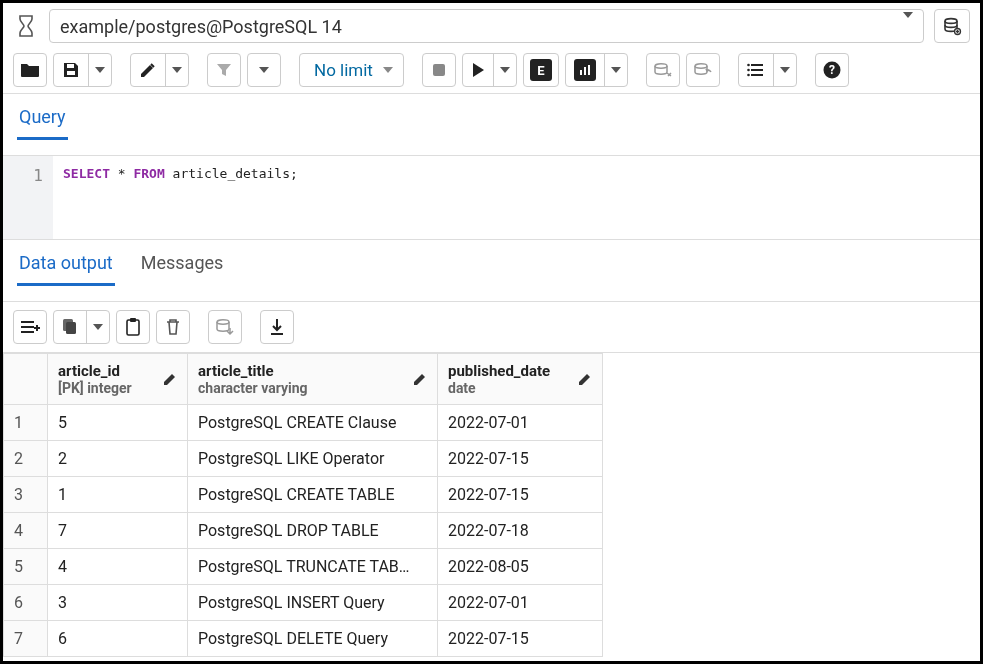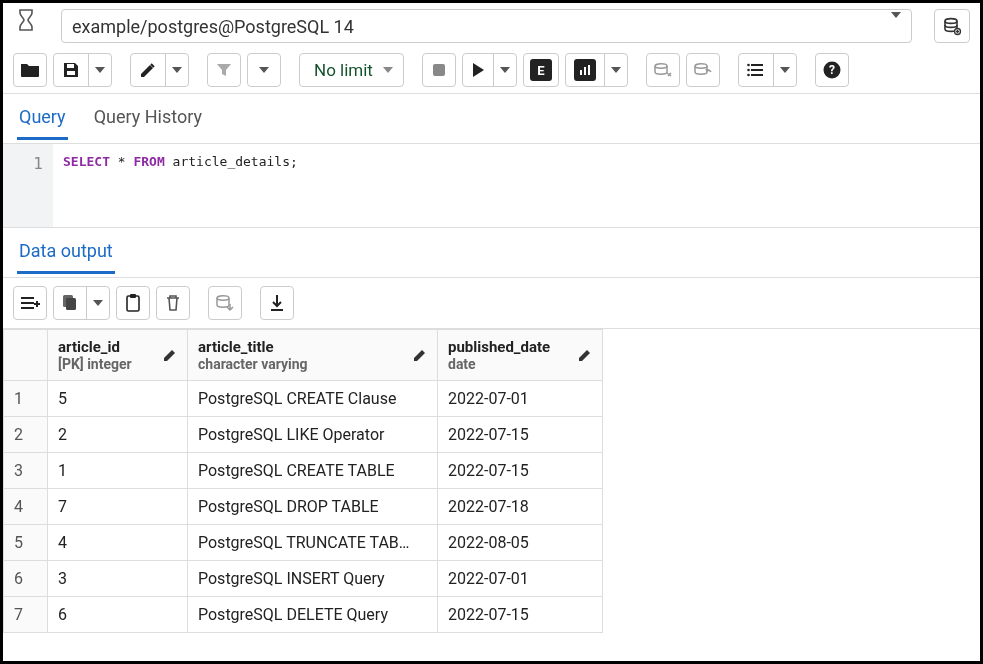--- a/index.html
+++ b/index.html
@@ -9,22 +9,23 @@
     color: #222;
     background: #fff;
     width: 983px;
     height: 664px;
     border: 3px solid #000;
     overflow: hidden;
   }
   
   .conn-row {
     display: flex;
+    align-items: center;
     padding: 6px 10px 4px 10px;
-    gap: 22px;
+    gap: 10px;
   }
   .hourglass { width: 26px; display:flex; justify-content:center; color:#555; }
   .conn-select {
     flex: 1;
     display: flex;
     align-items: center;
     justify-content: space-between;
     border: 1px solid #ccc;
     border-radius: 4px;
     background: #fff;
@@ -59,31 +60,31 @@
     align-items: center;
     justify-content: center;
     color: #222;
     padding: 0 6px;
     cursor: pointer;
   }
   .tbtn.disabled { color:#888; }
   .tbtn.split { padding: 0; }
   .tbtn.split .chev-part { border-left:1px solid #ccc; height:100%; display:flex; align-items:center; padding:0 6px; }
   .tbtn .main-part { padding: 0 8px; height:100%; display:flex; align-items:center; }
-  .nolimit { font-size: 17px; color:#14532d; padding: 0 30px 0 14px; position:relative; }
+  .nolimit { font-size: 17px; color:#0369a1; padding: 0 30px 0 14px; position:relative; }
   .nolimit::after {
     content:""; position:absolute; right:10px; top:50%; transform:translateY(-50%);
     border-left:5px solid transparent; border-right:5px solid transparent; border-top:6px solid #888;
   }
   .gap { width: 6px; }
   
   .tabs, .result-tabs {
     display: flex;
     gap: 24px;
-    padding: 6px 14px 4px 14px;
+    padding: 6px 14px 16px 14px;
     border-bottom: 1px solid #ddd;
     font-size: 18px;
     color: #555;
   }
   .tab {
     padding: 6px 2px 10px 2px;
     cursor: pointer;
   }
   .tab.active {
     color: #1b6bc7;
@@ -281,32 +282,32 @@
   <div class="tbtn">
     <svg width="20" height="20" viewBox="0 0 20 20">
         <circle cx="10" cy="10" r="8.5" fill="#222"></circle>
         <text x="10" y="14" font-size="12" font-weight="bold" fill="#fff" text-anchor="middle">?</text>
       </svg>
   </div>
 </div>
 
 <div class="tabs">
   <div class="tab active">Query</div>
-  <div class="tab">Query History</div>
 </div>
 
 <div class="editor-wrap">
   <div class="gutter">
     <div>1</div>
   </div>
   <div class="code"><span class="kw">SELECT</span><span class="star"> * </span><span class="kw">FROM</span><span> article_details;</span></div>
 </div>
 
 <div class="result-tabs">
   <div class="tab active">Data output</div>
+  <div class="tab">Messages</div>
 </div>
 
 <div class="result-toolbar">
   <div class="tbtn">
     <svg width="20" height="16" viewBox="0 0 20 16">
         <path d="M1 3h13M1 8h13M1 13h13" stroke="#222" stroke-width="2"></path>
         <path d="M17 6v6M14 9h6" stroke="#222" stroke-width="2"></path>
       </svg>
   </div>
   <div class="tbtn split">

